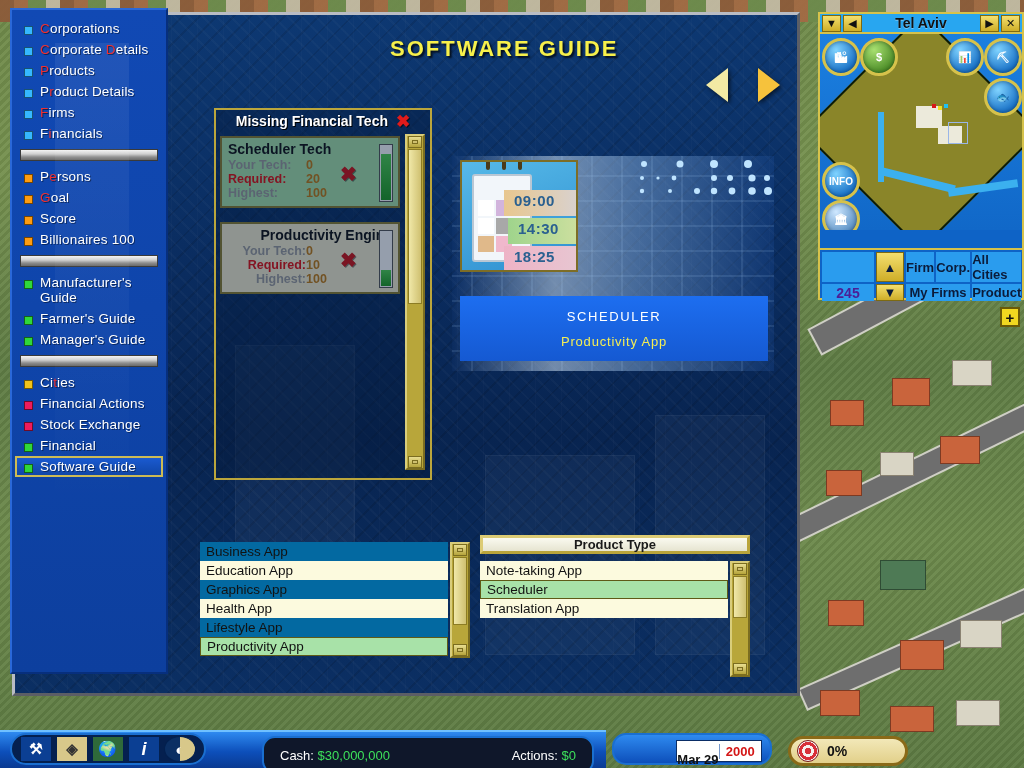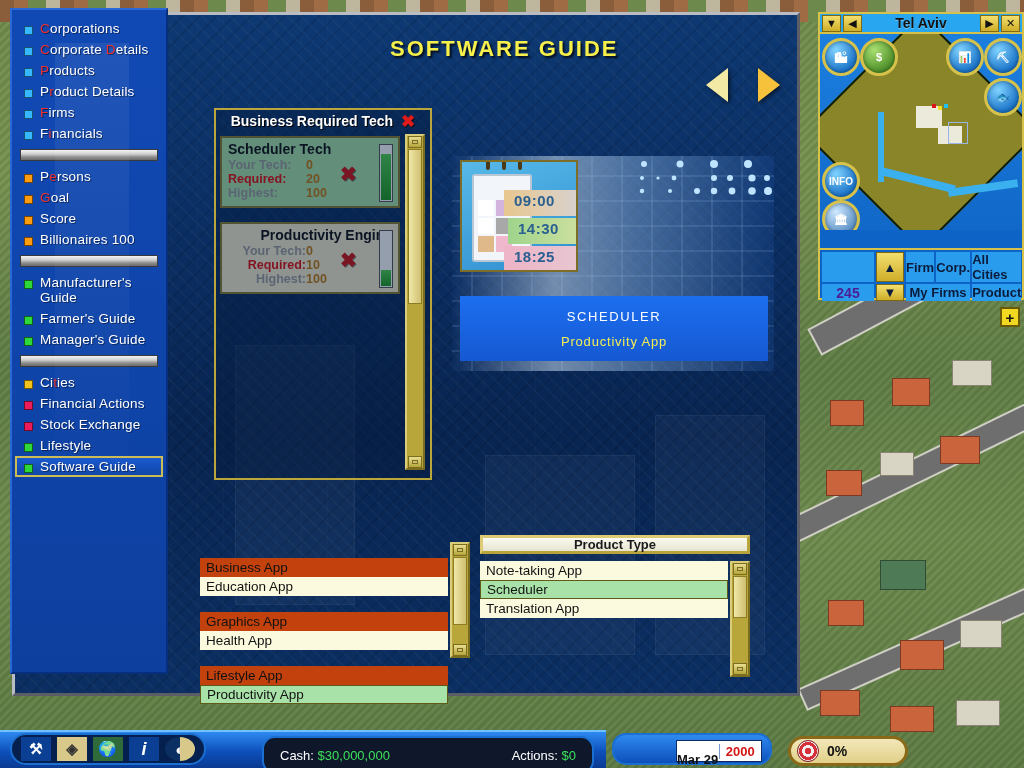--- a/index.html
+++ b/index.html
@@ -194,21 +194,21 @@
     display:flex; align-items:center; justify-content:center;
     font-size:13px; color:#1a1a1a; font-weight:bold;
   }
   .listbody { margin-top:7px; position:relative; }
   .listrows { position:absolute; left:0; top:0; right:22px; }
   .lrow {
     height:19px; line-height:19px; padding-left:6px;
     font-size:13.5px; color:#121212; white-space:nowrap; cursor:pointer;
   }
   .lrow.a { background:#fcfade; }
-  .lrow.b { background:#c2410c;margin-top:16px; }
+  .lrow.b { background:#0369a1; }
   .lrow.sel { background:#a8e2a8; border:1px solid #5f5a17; height:19px; line-height:17px; }
 
   
   #mini {
     position:absolute; left:818px; top:12px; width:206px; height:288px;
     background:#0e63c6; border:2px solid #d6c24b; z-index:8;
   }
   #mini .bar {
     height:20px; display:flex; align-items:center; gap:2px; padding:1px 2px;
     background:#28a6f0; border-bottom:2px solid #d6c24b;
@@ -292,21 +292,21 @@
   #money .val { color:#3ce05a; }
   #sbmid {
     position:absolute; left:612px; top:3px; width:160px; height:32px;
     background:linear-gradient(180deg,#2e8af0,#0d4fba); border:2px solid #1a6fd0; border-radius:14px;
   }
   #datebox {
     position:absolute; left:676px; top:740px; width:86px; height:22px; z-index:10;
     background:#fff; border:1px solid #0a2d66;
     display:flex; align-items:center; font-size:13px; font-weight:bold;
   }
-  #datebox .d { flex:1; text-align:left; color:#111;margin-top:16px; }
+  #datebox .d { flex:1; text-align:right; color:#111;margin-top:16px; }
   #datebox .y { flex:1; text-align:center; color:#d41616; border-left:1px solid #7799cc; }
   #progress {
     position:absolute; left:788px; top:736px; width:120px; height:30px; z-index:10;
     background:linear-gradient(180deg,#f2e8b8,#e2d08a); border:3px solid #8a6a18; border-radius:15px;
     display:flex; align-items:center; gap:8px; padding-left:6px;
   }
   #progress .targ {
     width:22px; height:22px; border-radius:50%;
     background:radial-gradient(circle,#d8303a 0 3px,#f6f0f0 3px 6px,#d8303a 6px 9px,#f6f0f0 9px 11px);
     border:1px solid #7a1a1e;
@@ -415,35 +415,35 @@
   <div class="side-item">
     <span class="bul" style="background:#ee1b5c"></span>
     <span class="lbl">Financial Actions</span>
   </div>
   <div class="side-item">
     <span class="bul" style="background:#ee1b5c"></span>
     <span class="lbl">Stock Exchange</span>
   </div>
   <div class="side-item">
     <span class="bul" style="background:#2fd83a"></span>
-    <span class="lbl">Lifestyle</span>
+    <span class="lbl">Financial</span>
   </div>
   <div class="side-item sel">
     <span class="bul" style="background:#2fd83a"></span>
     <span class="lbl">Software Guide</span>
   </div>
 </div>
 
 <div id="pagetitle">SOFTWARE GUIDE</div>
 <div class="navarrow" id="navprev"></div>
 <div class="navarrow" id="navnext"></div>
 
 <div id="techpanel"></div>
 <div id="techhdr">
-  <span class="t">Business Required Tech</span>
+  <span class="t">Missing Financial Tech</span>
   <span class="xmark">✖</span>
 </div>
 
 <div class="techcard c1">
   <div class="name">Scheduler Tech</div>
   <div class="row">
       <span class="k">Your Tech:</span>
       <span class="v">0</span>
     </div>
   <div class="row">

